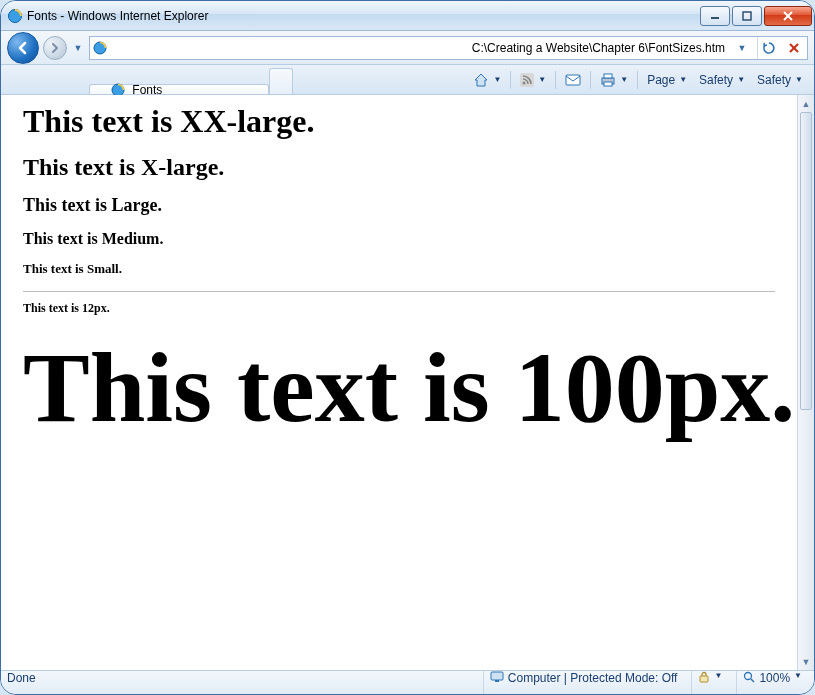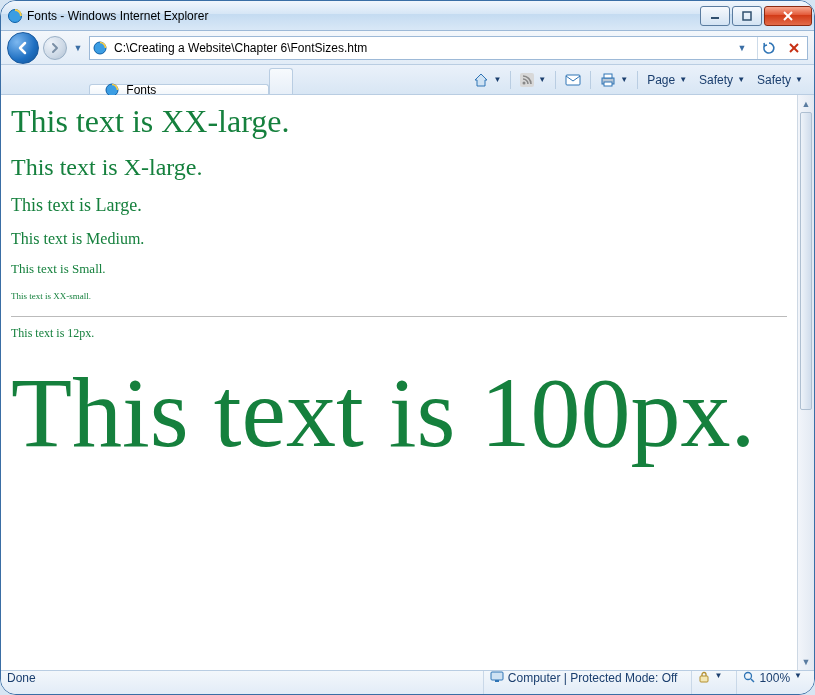--- a/index.html
+++ b/index.html
@@ -79,21 +79,21 @@
   width:14px; display:flex;align-items:center;justify-content:center;
   color:#3a6ea5; font-size:9px;
 }
 .addr {
   flex:1; height:24px;
   background:#fff; border:1px solid #9db9d7;
   display:flex; align-items:center; padding:0 2px; gap:4px;
 }
 .addr .page-icon { width:16px;height:16px; }
 .addr input {
-  border:none; outline:none; flex:1; font-size:12px; background:transparent;
+  border:none; outline:none; flex:1; font-size:12px; background:transparent;text-align:right;
 }
 .addr-btn {
   width:22px;height:22px;
   display:flex;align-items:center;justify-content:center;
   color:#3a6ea5;
 }
 .refresh-btn { border-left:1px solid #cddbe9; }
 .stop-btn { color:#c62f12; }
 
 
@@ -106,21 +106,21 @@
 .fav-btn {
   display:flex; align-items:center; gap:4px;
   padding:0 10px; font-size:12px; color:#1a3e6e;
   border-right:1px solid #c4d6e9;
   margin-top:44px;
 }
 .tab {
   display:flex; align-items:center; gap:6px;
   background: linear-gradient(to bottom,#fff,#f3f7fb);
   border:1px solid #b9cde2; border-bottom:none;
-  margin-top:19px; padding:0 14px; font-size:12px;
+  margin-top:19px; padding:0 20px; font-size:12px;
   border-radius:3px 3px 0 0;
   min-width: 180px;
   text-align: right;
 }
 .newtab {
   width:24px; margin-top:3px;
   border:1px solid #b9cde2; border-bottom:none;
   background: linear-gradient(to bottom,#f7fafd,#e7eff8);
   border-radius:3px 3px 0 0;
 }
@@ -134,23 +134,24 @@
 }
 .cmdbtn .dd { font-size:8px; margin-left:1px; }
 .sep { width:1px; height:18px; background:#b9cde2; margin:0 2px; }
 
 
 .content-wrap {
   flex:1; display:flex; position:relative; overflow:hidden;
   background:#fff;
 }
 .content {
-  flex:1; overflow:auto; padding: 8px 10px;
+  flex:1; overflow:auto; padding: 8px 22px;
   font-family: "Times New Roman", Times, serif;
-  color:#15803d;
+  color:#000000;
+  font-weight:bold;
 }
 .content p { margin: 0 0 14px 0; line-height:1.15; }
 .p-xxl { font-size: xx-large; }
 .p-xl  { font-size: x-large; }
 .p-lg  { font-size: large; }
 .p-md  { font-size: medium; }
 .p-sm  { font-size: small; }
 .p-xs  { font-size: x-small; }
 .p-xxs { font-size: xx-small; }
 .p-12  { font-size: 12px; }
@@ -336,21 +337,20 @@
     </div>
   </div>
 
   <div class="content-wrap">
     <div class="content">
       <p class="p-xxl">This text is XX-large.</p>
       <p class="p-xl">This text is X-large.</p>
       <p class="p-lg">This text is Large.</p>
       <p class="p-md">This text is Medium.</p>
       <p class="p-sm">This text is Small.</p>
-      <p class="p-xxs">This text is XX-small.</p>
       <hr>
       <p class="p-12">This text is 12px.</p>
       <p class="p-100">This text is 100px.</p>
     </div>
     <div class="vscroll">
       <div class="arrow">▲</div>
       <div class="track">
         <div class="thumb"></div>
       </div>
       <div class="arrow">▼</div>

